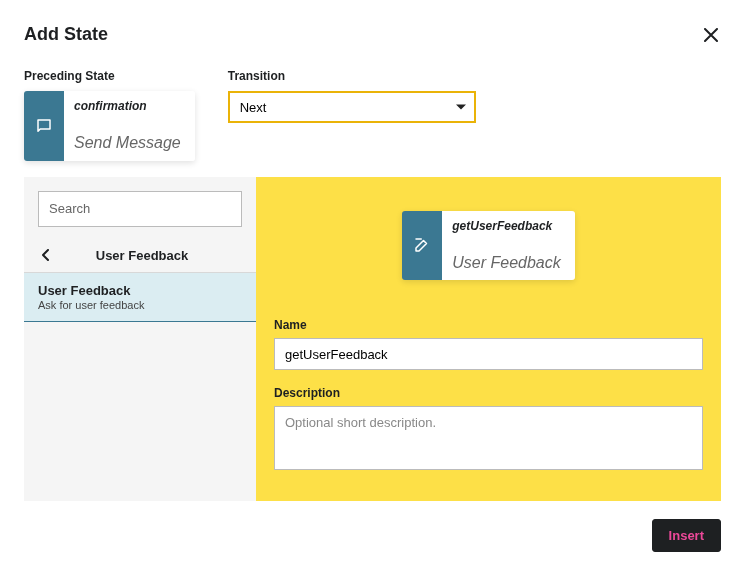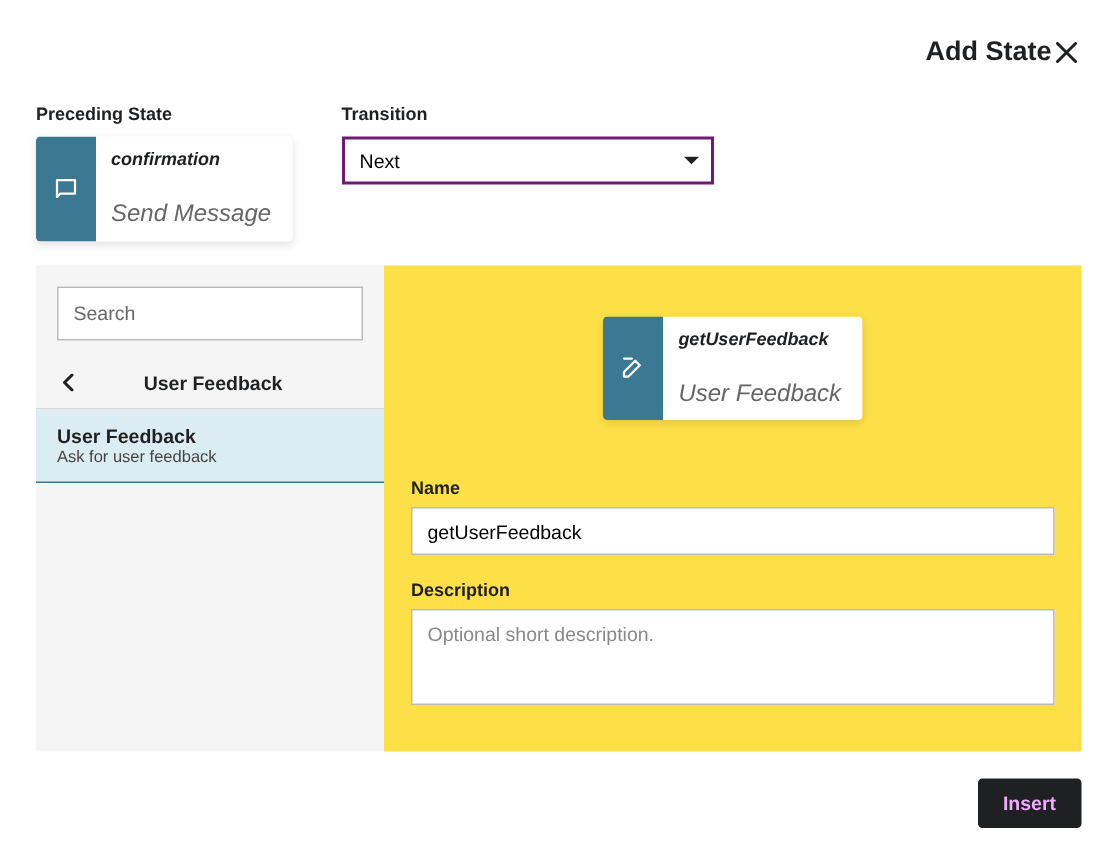--- a/index.html
+++ b/index.html
@@ -1,34 +1,34 @@
 <!DOCTYPE html>
 <html><head>
 <meta charset="utf-8">
 <style>
   * { box-sizing: border-box; margin: 0; padding: 0; }
   html, body { width: 745px; height: 576px; overflow: hidden; font-family: -apple-system, BlinkMacSystemFont, "Segoe UI", Arial, sans-serif; background: #fff; color: #1e2022; }
   .app { width: 745px; height: 576px; position: relative; padding: 24px; display: flex; flex-direction: column; }
 
-  .header-row { display: flex; align-items: center; justify-content: flex-end; margin-bottom: 24px; }
+  .header-row { display: flex; align-items: center; justify-content: space-between; margin-bottom: 24px; }
   .title { font-size: 18px; font-weight: 700; }
   .close-btn { background: none; border: none; font-size: 18px; cursor: pointer; color: #1e2022; width: 20px; height: 20px; display: flex; align-items: center; justify-content: center; }
 
   .top-fields { display: flex; gap: 33px; margin-bottom: 16px; }
   .field-block { display: flex; flex-direction: column; }
   .field-label { font-size: 12px; font-weight: 700; margin-bottom: 8px; }
 
   .state-chip { display: flex; align-items: stretch; box-shadow: 0 2px 6px rgba(0,0,0,0.12); border-radius: 3px; overflow: hidden; font-style: italic; }
   .state-chip .icon-box { width: 40px; background: #3b7892; display: flex; align-items: center; justify-content: center; color: #fff; }
   .state-chip .text-box { background: #fff; padding: 8px 14px 8px 10px; display: flex; flex-direction: column; justify-content: center; }
   .state-chip .chip-title { font-size: 12px; font-weight: 700; line-height: 1.2; }
   .state-chip .chip-sub { font-size: 16px; color: #666; line-height: 1.2; margin-top: 20px; }
 
   .transition-field { position: relative; }
-  .transition-input { width: 248px; height: 32px; border: 2px solid #701a75; padding: 0 30px 0 10px; font-size: 13px; font-family: inherit; outline: none; }
+  .transition-input { width: 248px; height: 32px; border: 2px solid #eab308; padding: 0 30px 0 10px; font-size: 13px; font-family: inherit; outline: none; }
   .transition-caret { position: absolute; right: 10px; top: 50%; transform: translateY(-50%); pointer-events: none; }
   .caret-down { width: 0; height: 0; border-left: 5px solid transparent; border-right: 5px solid transparent; border-top: 5px solid #222; display: block; }
 
   .main-panel { flex: 1; display: flex; background: #f5f5f5; min-height: 0; }
 
   .left-col { width: 232px; display: flex; flex-direction: column; padding-top: 14px; }
   .search-wrap { padding: 0 14px 12px 14px; }
   .search-input { width: 100%; height: 36px; border: 1px solid #bbb; padding: 0 10px; font-size: 13px; font-family: inherit; background: #fff; }
   .search-input::placeholder { color: #666; }
 
@@ -43,21 +43,21 @@
   .right-col { flex: 1; background: #fde047; padding: 34px 18px 20px 18px; display: flex; flex-direction: column; }
 
   .preview-chip-wrap { display: flex; justify-content: center; margin-bottom: 38px; }
 
   .form-label { font-size: 12px; font-weight: 700; margin-bottom: 6px; }
   .name-input { width: 100%; height: 32px; border: 1px solid #bbb; padding: 0 10px; font-size: 13px; font-family: inherit; margin-bottom: 16px; }
   .desc-input { width: 100%; height: 64px; border: 1px solid #bbb; padding: 8px 10px; font-size: 13px; font-family: inherit; resize: none; }
   .desc-input::placeholder { color: #888; }
 
   .footer { display: flex; justify-content: flex-end; padding-top: 18px; }
-  .insert-btn { background: #1e2022; color: #f0abfc; border: 1px solid #1e2022; padding: 8px 16px; font-size: 13px; font-weight: 600; border-radius: 3px; cursor: pointer; }
+  .insert-btn { background: #1e2022; color: #ec4899; border: 1px solid #1e2022; padding: 8px 16px; font-size: 13px; font-weight: 600; border-radius: 3px; cursor: pointer; }
 
   svg { display: block; }
 </style>
 </head>
 <body>
 
 <div class="app">
 
   <div class="header-row">
     <div class="title">Add State</div>

